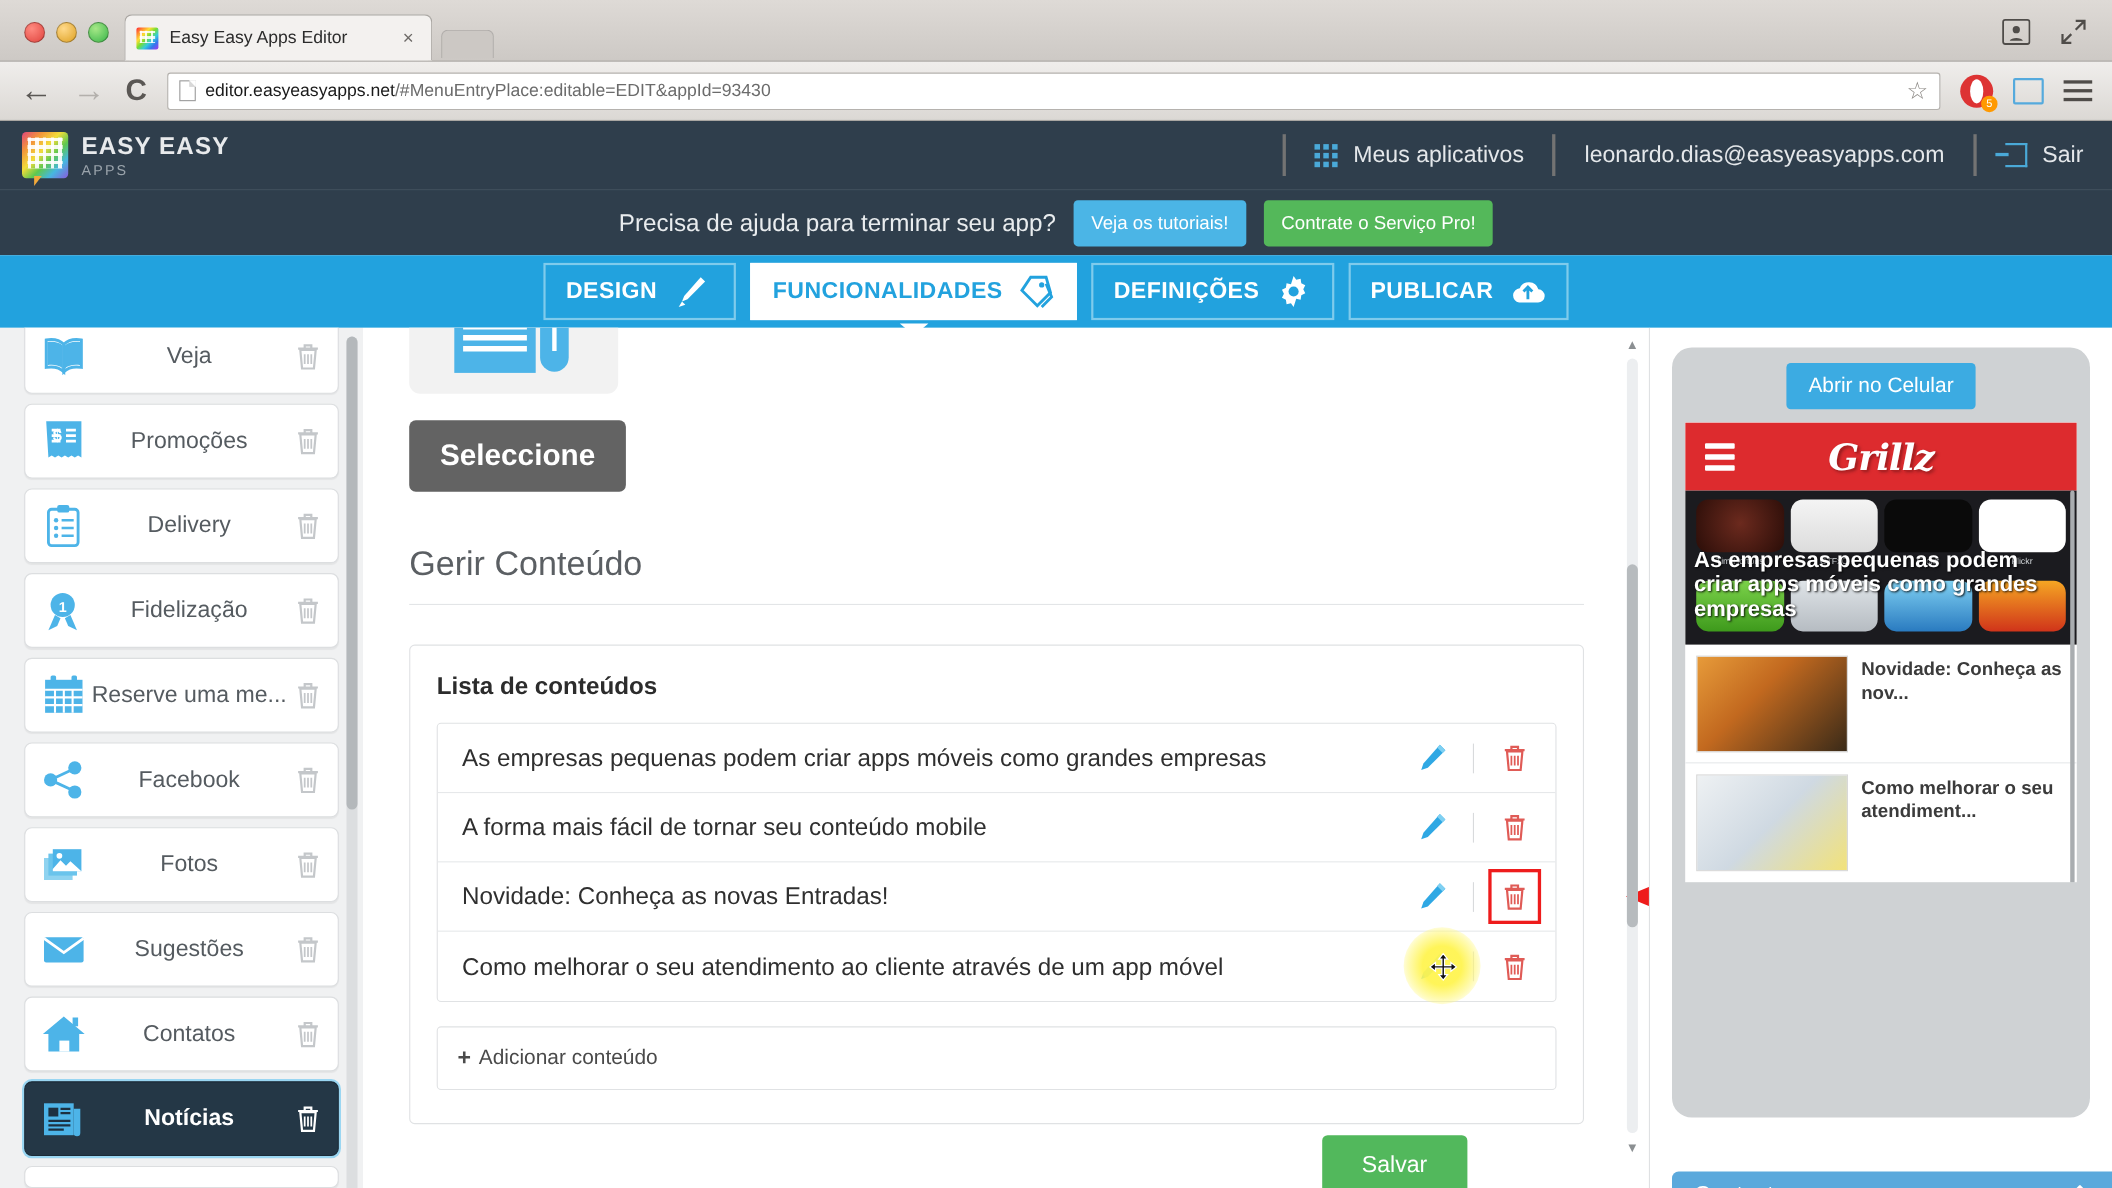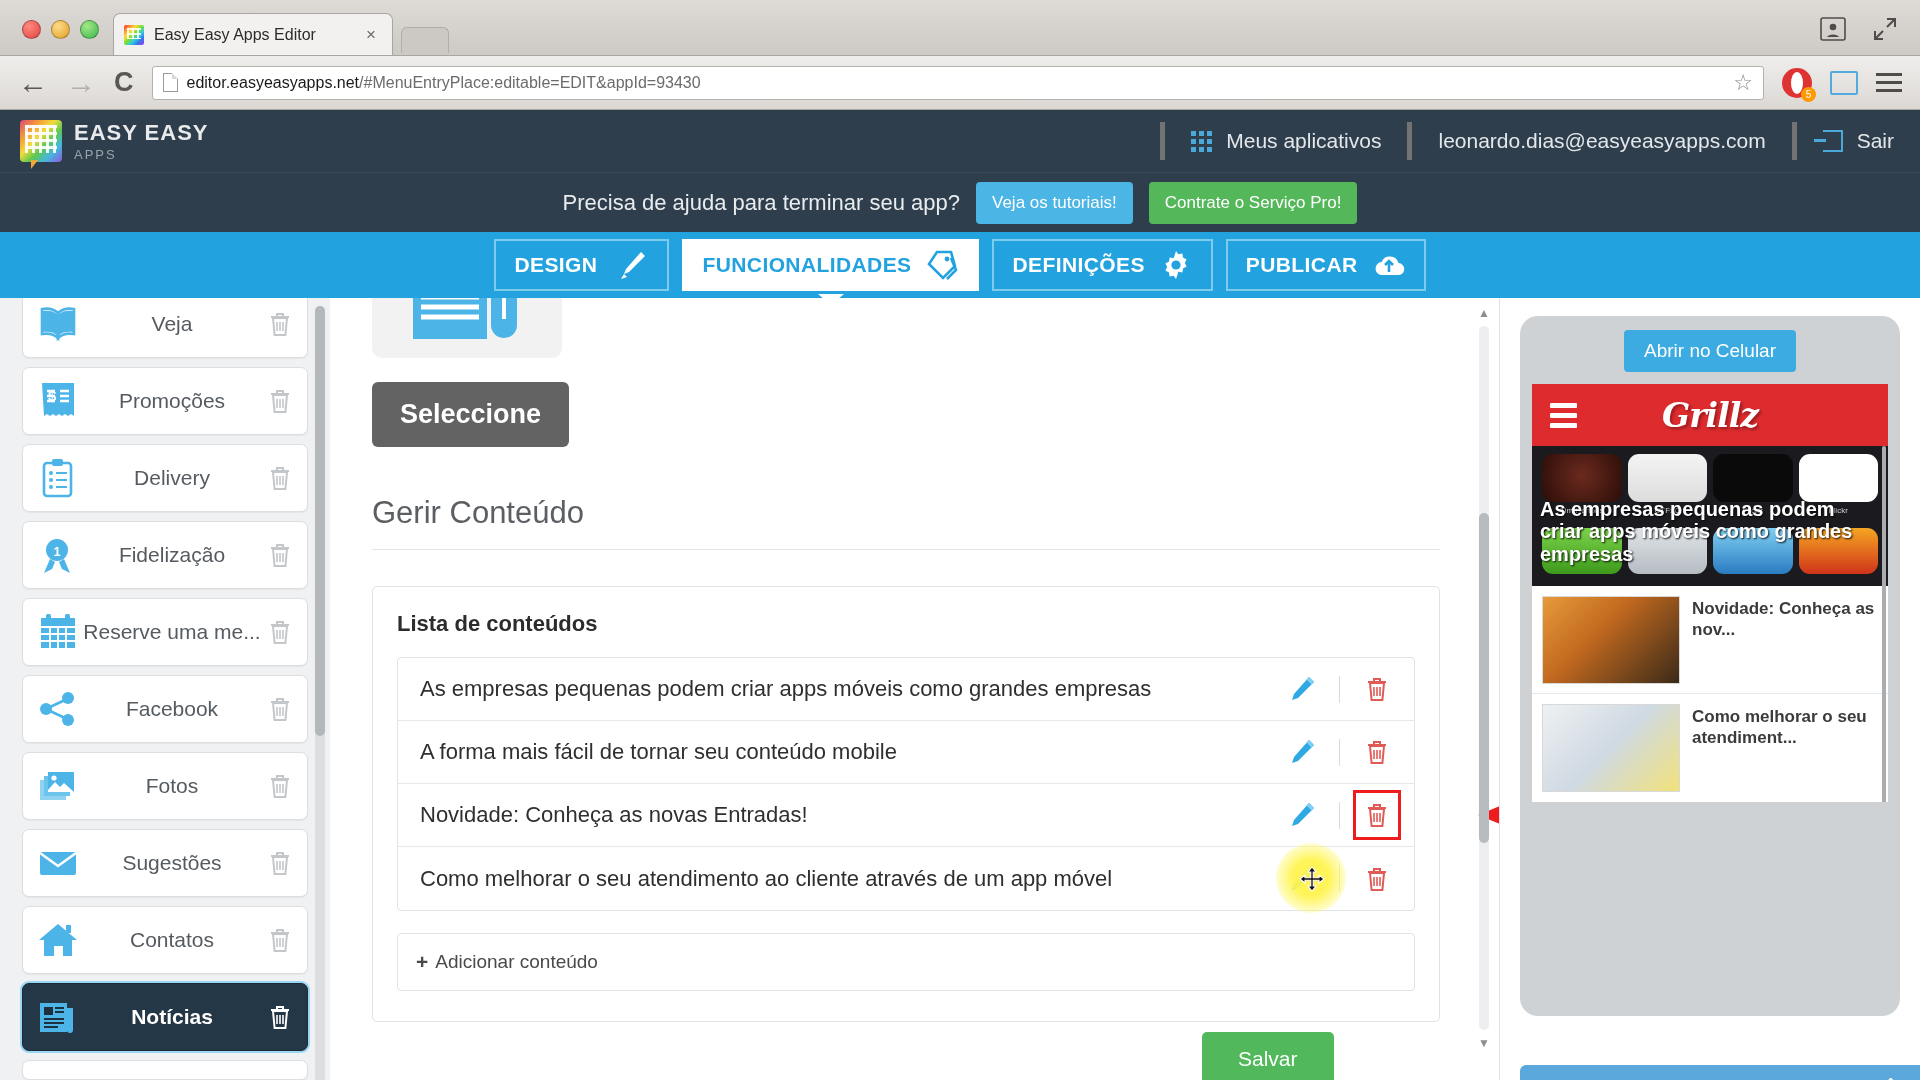--- a/index.html
+++ b/index.html
@@ -110,21 +110,21 @@
   }
   .logo-mark::before {
     content:""; position:absolute; left:11px; bottom:-7px; border-width:9px 7px 0 0;
     border-style:solid; border-color:#f3a93a transparent;
   }
   .logo-text1 { font-size: 22px; font-weight: 700; letter-spacing: 1px; color: #e8eaec; }
   .logo-text2 { font-size: 13px; letter-spacing: 2px; color: #9aa3ab; margin-top: 1px; }
   .header-right { margin-left: auto; display: flex; align-items: center; height: 100%; }
   .hdr-item {
     display: flex; align-items: center; gap: 14px; padding: 0 26px;
-    font-size: 21px; color: #e4e7ea; height: 38px; border-left: 5px solid #737373;
+    font-size: 21px; color: #e4e7ea; height: 38px; border-left: 3px solid #737373;
   }
   .grid-ico { display: grid; grid-template-columns: repeat(3,5px); gap: 3px; }
   .grid-ico i { width: 5px; height: 5px; background: #4aa9d8; display: block; }
   .exit-ico {
     width: 20px; height: 22px; border: 2px solid #4aa9d8; border-left: none; position: relative;
   }
   .exit-ico::after {
     content:""; position:absolute; left:-9px; top:7px; width:12px; height:3px; background:#4aa9d8;
   }
 
@@ -140,21 +140,21 @@
   .promo-btn.blue { background: #4bb5e6; }
   .promo-btn.green { background: #54b85a; }
 
   
   .tabnav {
     height: 66px; background: #22a2de; display: flex; align-items: center;
     justify-content: center; gap: 13px; position: relative;
   }
   .navtab {
     height: 52px; min-width: 175px; border: 2px solid #7fcbec;
-    display: flex; align-items: center; justify-content: space-between; gap: 14px;
+    display: flex; align-items: center; justify-content: flex-start; gap: 14px;
     padding: 0 18px; color: #fff; font-size: 21px; font-weight: 700; letter-spacing: .4px;
   }
   .navtab.active { background: #fff; color: #22a2de; border-color: #fff; position: relative; }
   .navtab.active::after {
     content:""; position:absolute; left:50%; bottom:-16px; transform:translateX(-50%);
     border-width: 11px 13px 0 13px; border-style: solid; border-color: #fff transparent;
   }
   .ni { width: 34px; height: 34px; flex: 0 0 auto; }
 
   

